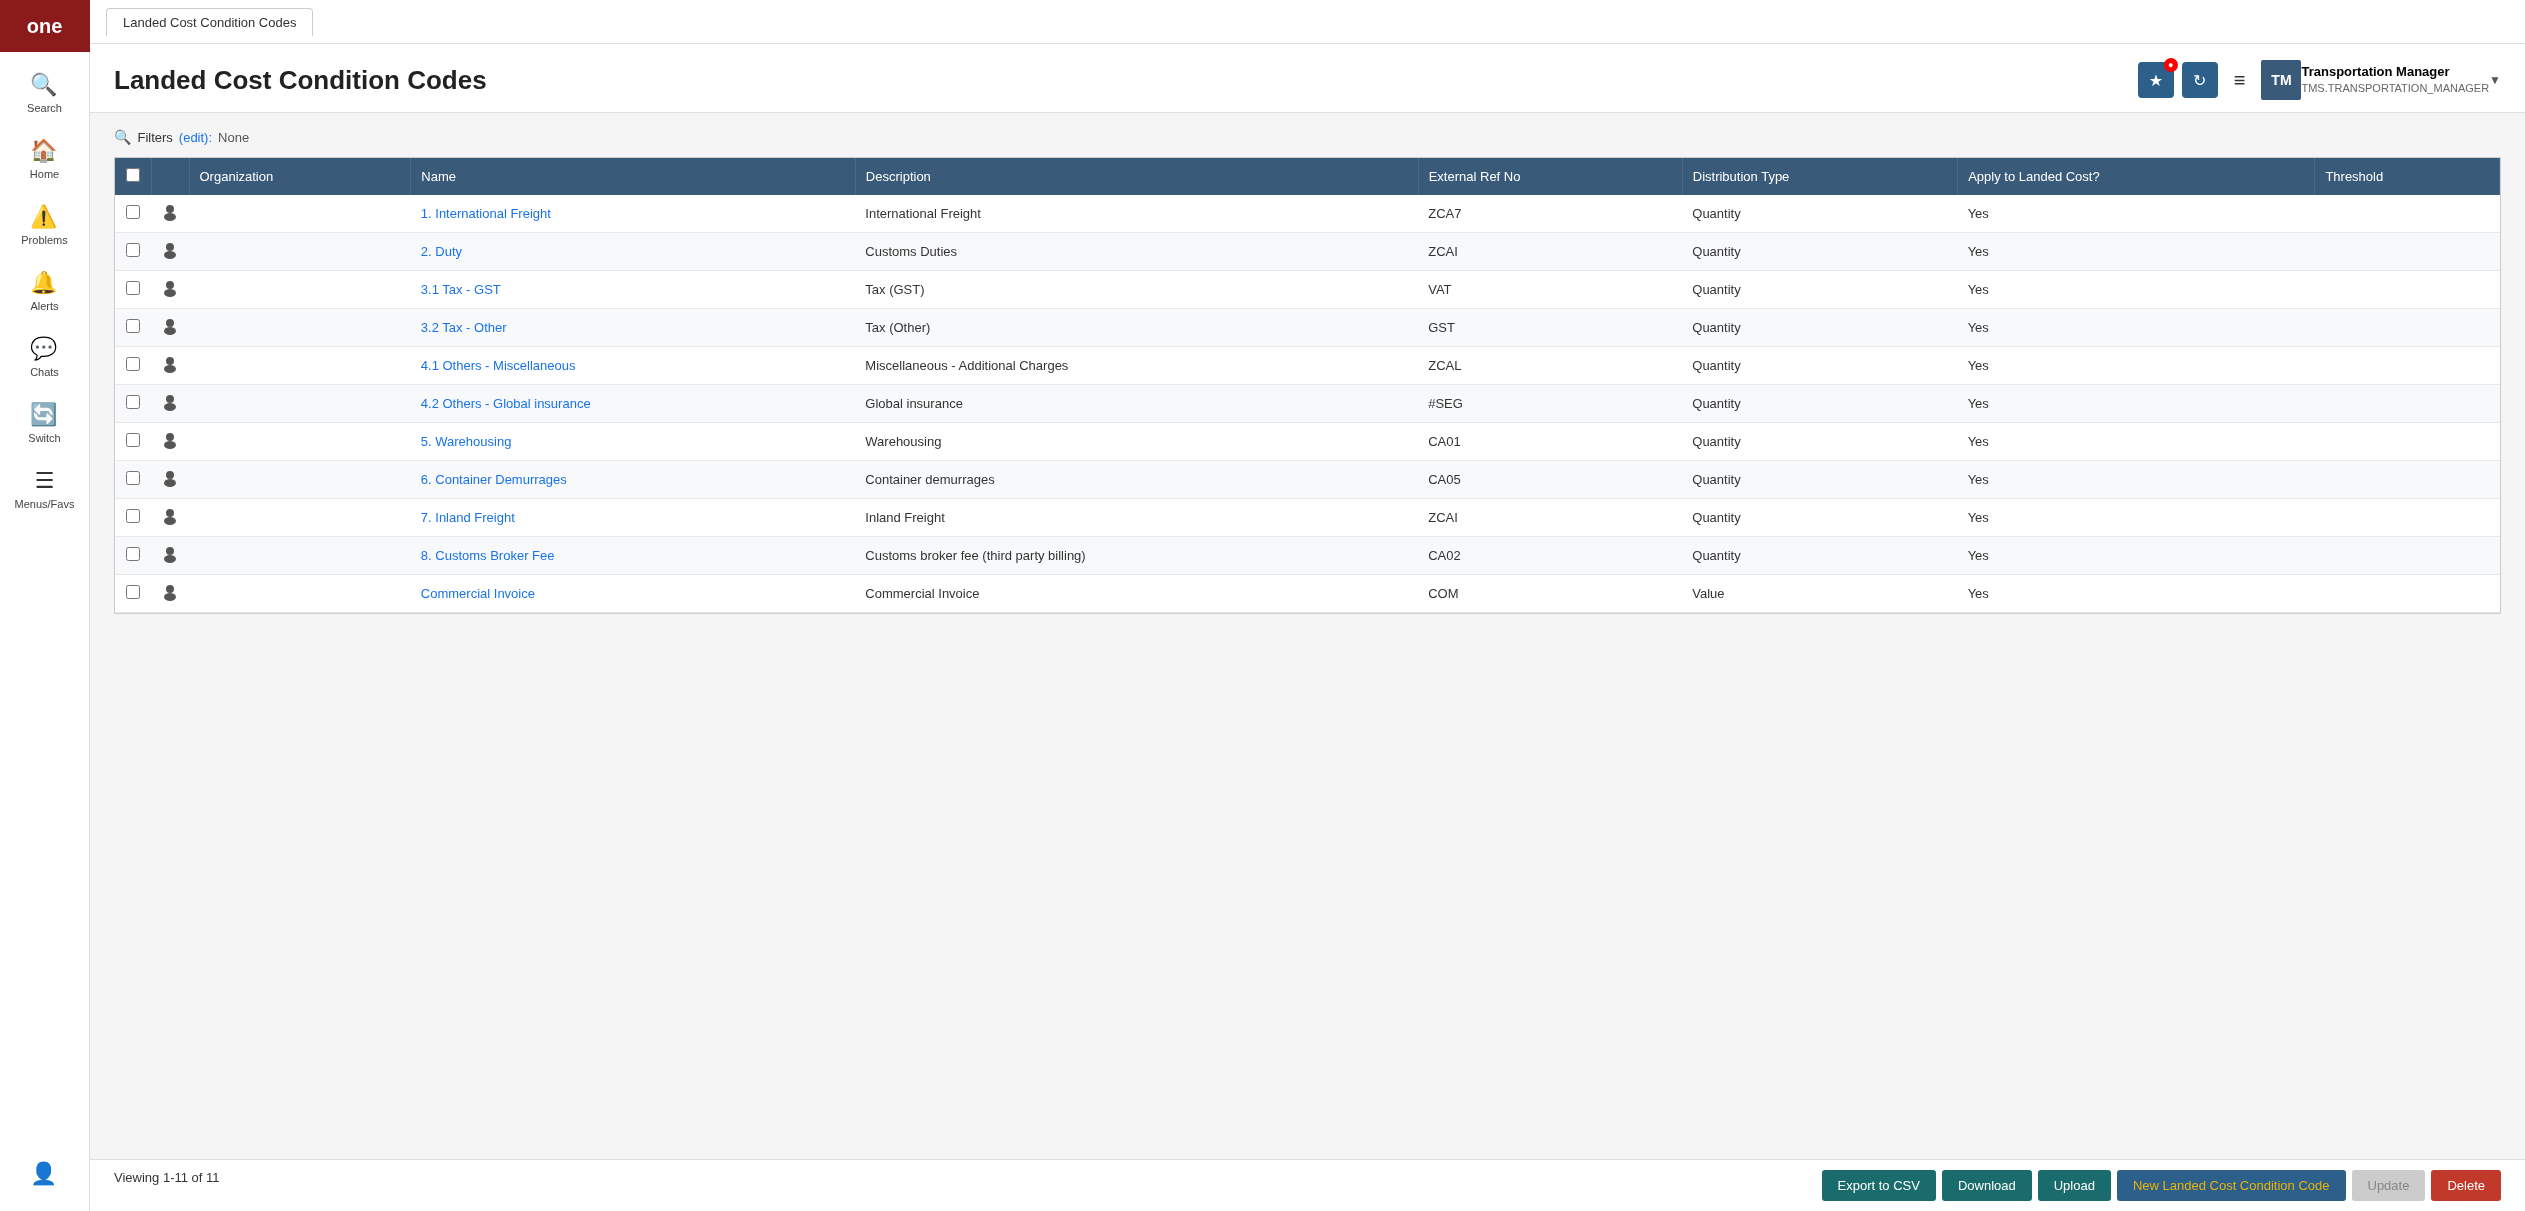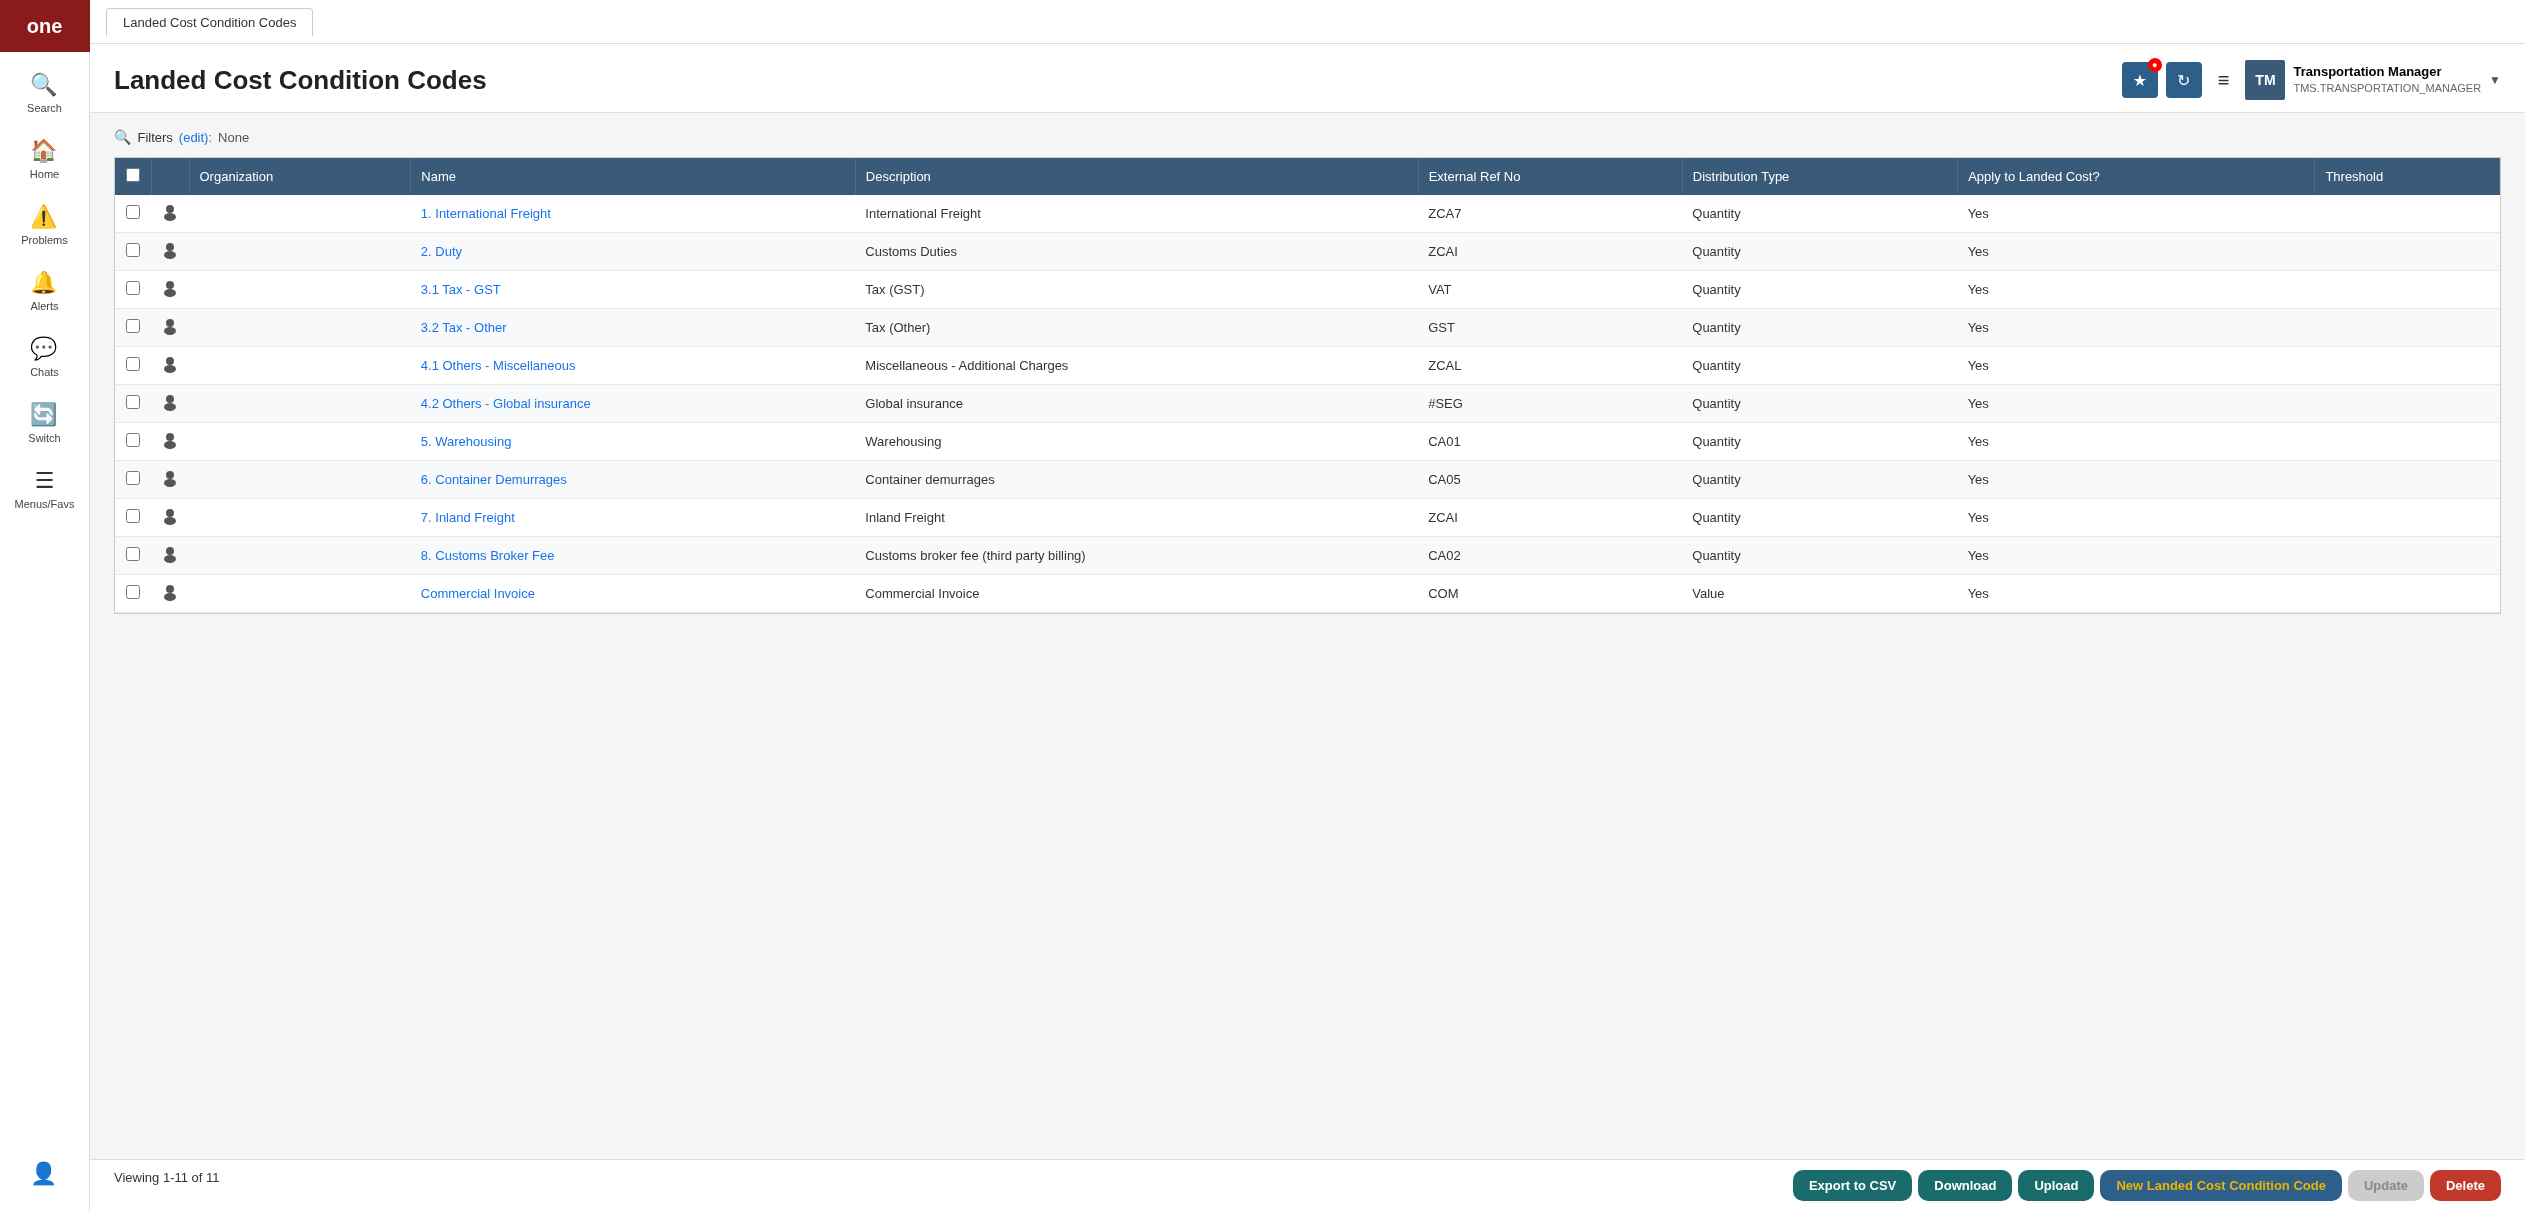--- a/index.html
+++ b/index.html
@@ -106,21 +106,20 @@
       background: none;
       border: none;
       font-size: 20px;
       cursor: pointer;
       color: #333;
       padding: 4px 8px;
     }
     .user-section {
       display: flex;
       align-items: center;
-      gap: 8px;
     }
     .user-avatar {
       width: 40px;
       height: 40px;
       background: #3a5a7a;
       color: white;
       display: flex;
       align-items: center;
       justify-content: center;
       font-size: 14px;
@@ -199,24 +198,24 @@
       border-top: 1px solid #ddd;
       padding: 10px 24px;
       display: flex;
       justify-content: space-between;
     }
     .viewing-text { font-size: 13px; color: #333; }
     .bottom-actions { display: flex; gap: 6px; }
     .btn {
       padding: 8px 16px;
       border: none;
-      border-radius: 10px;
+      border-radius: 3px;
       cursor: pointer;
       font-size: 13px;
-      font-weight: bold;
+      font-weight: normal;
     }
     .btn-teal { background: #1a6b6b; color: white; }
     .btn-blue { background: #2c5f8a; color: #eab308; }
     .btn-gray { background: #aaa; color: white; }
     .btn-gray:disabled { background: #ccc; color: #888; cursor: default; }
     .btn-red { background: #c0392b; color: white; }
 
     .notification-badge {
       position: absolute;
       top: -4px;

